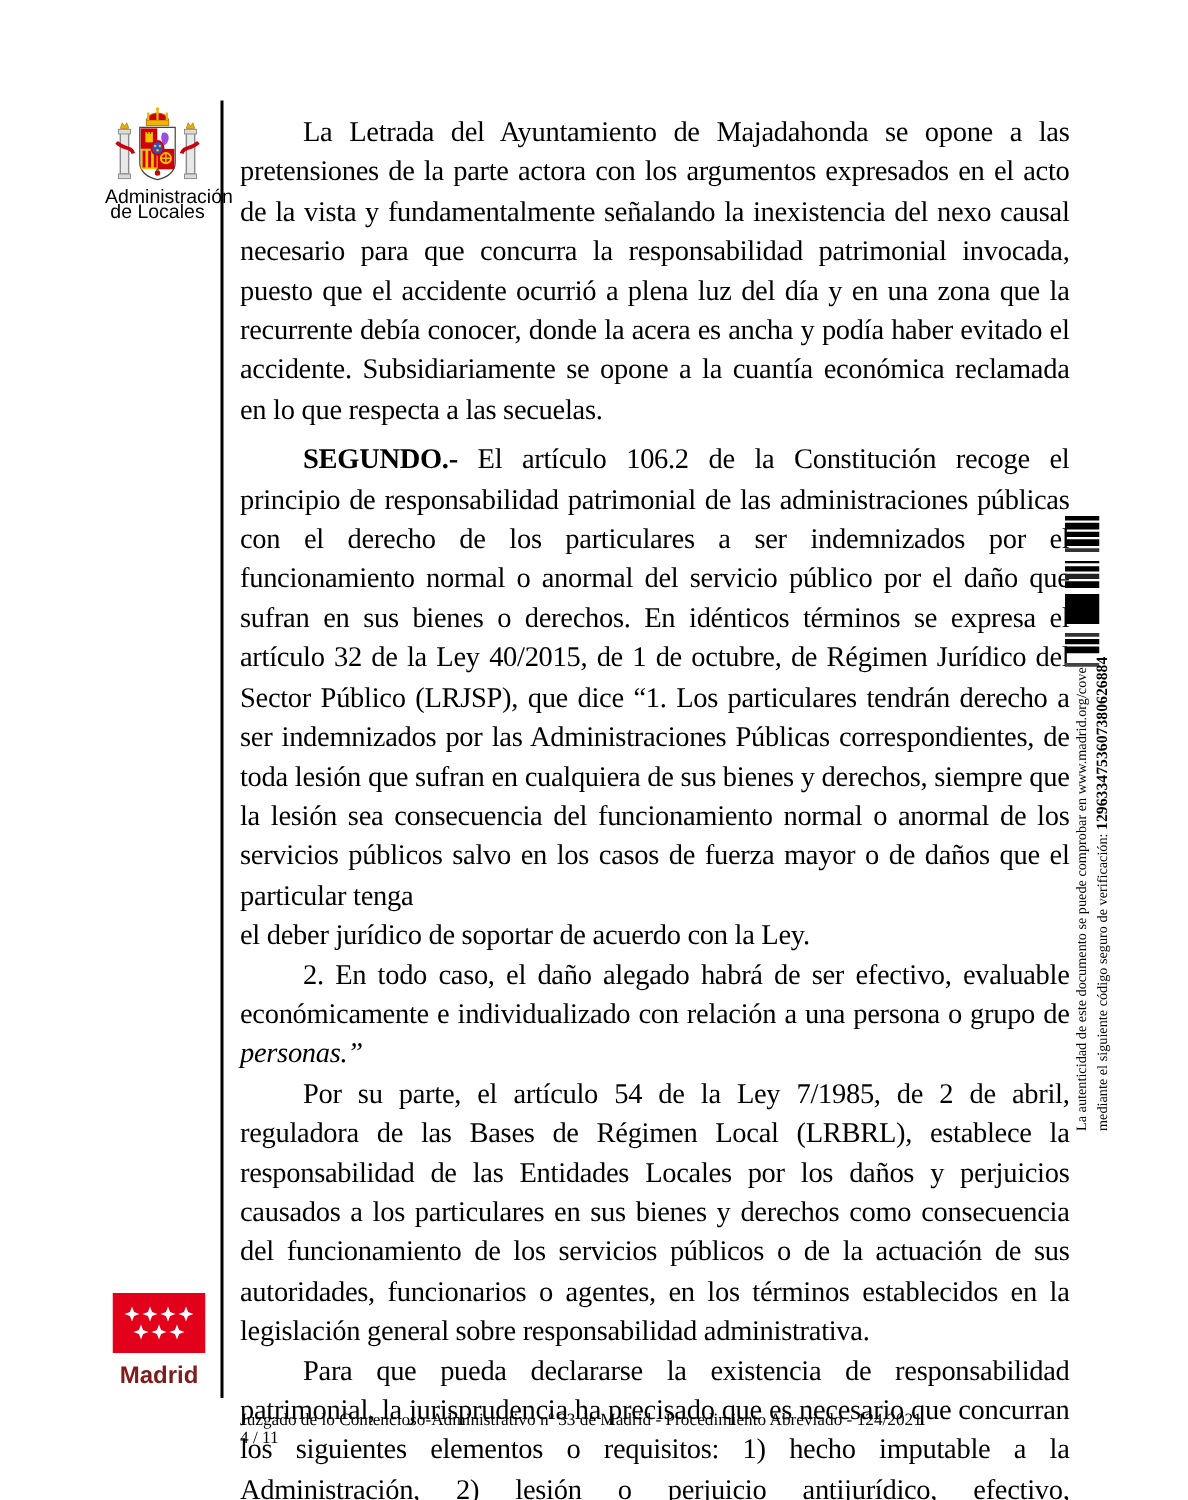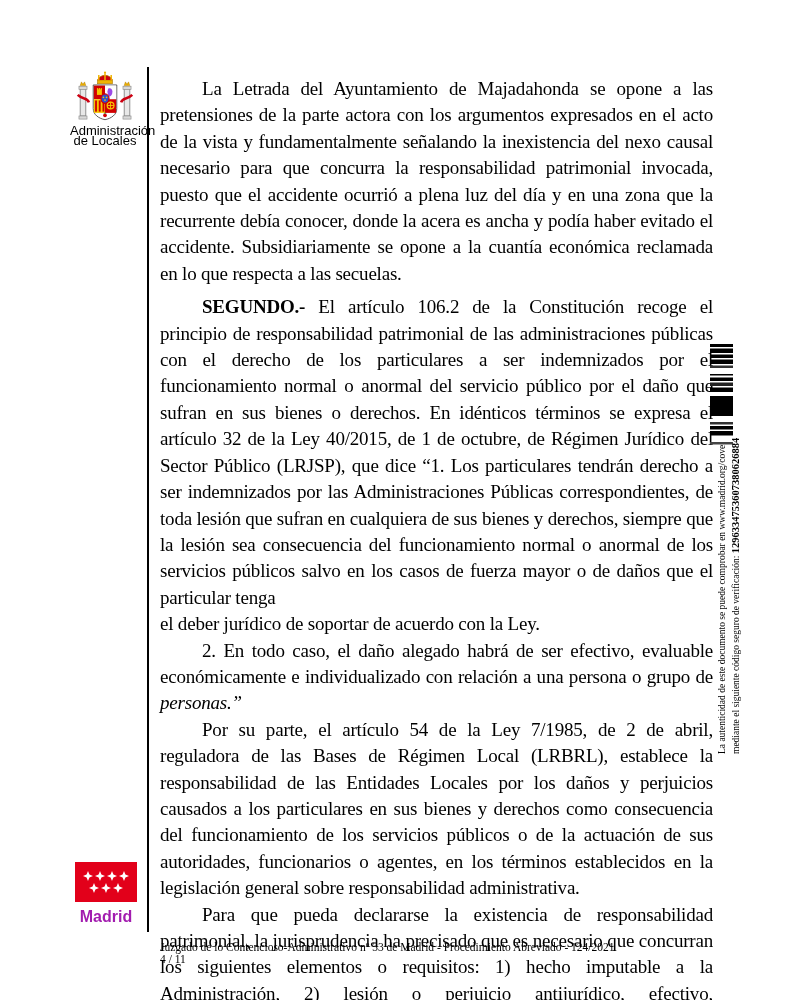--- a/index.html
+++ b/index.html
@@ -78,21 +78,21 @@
     position: absolute;
     left: 74px; top: 862px;
     width: 64px;
     text-align: center;
   }
   .madrid-label {
     margin-top: 2px;
     font-family: "Liberation Sans", sans-serif;
     font-weight: bold;
     font-size: 16px;
-    color: #a21caf;
+    color: #7f1d1d;
   }
 
   
   .footer {
     position: absolute;
     left: 160px; top: 941px;
     width: 531px;
     display: flex;
     justify-content: space-between;
     font-size: 11.5px;

